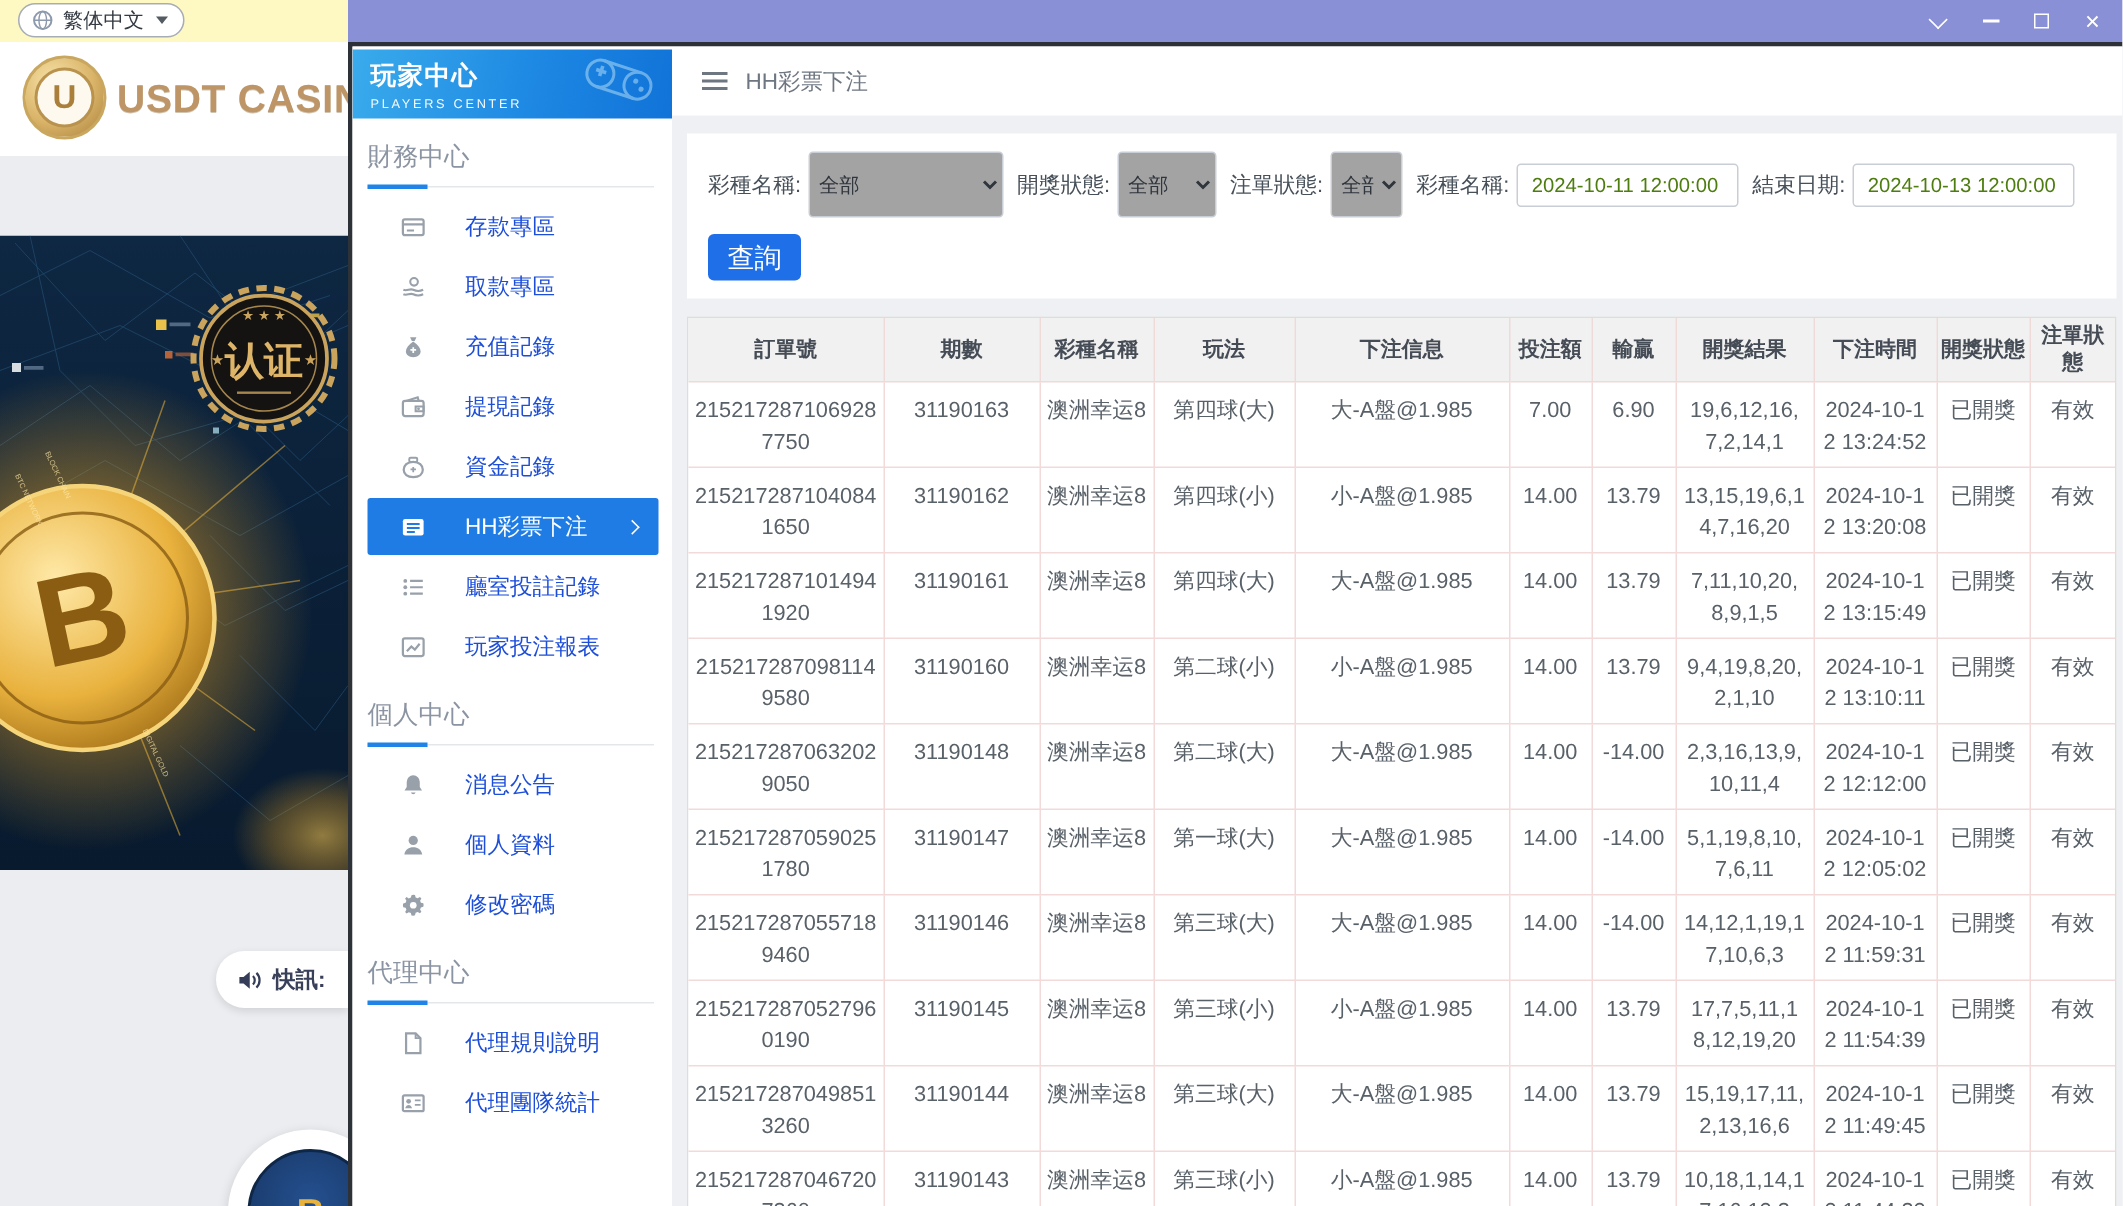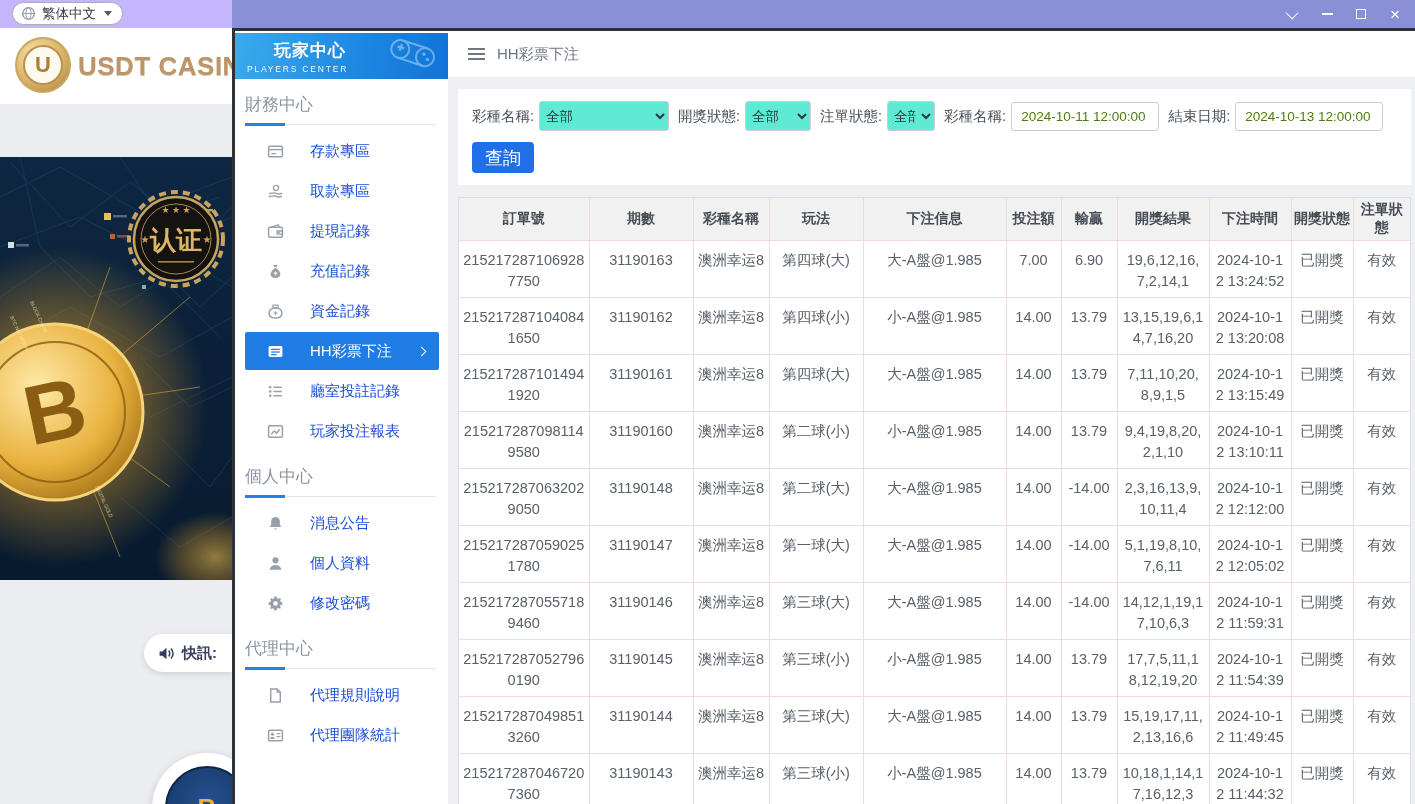--- a/index.html
+++ b/index.html
@@ -1,21 +1,21 @@
 <!DOCTYPE html>
 <html><head>
 <meta charset="utf-8">
 <style>
   * { margin:0; padding:0; box-sizing:border-box; }
   html,body { width:1415px; height:804px; overflow:hidden; }
   body { position:relative; font-family:"Liberation Sans","DejaVu Sans",sans-serif; background:#ecedf0; }
 
   
   .left-col { position:absolute; left:0; top:0; width:232px; height:804px; background:#ecedf0; overflow:hidden; }
-  .lang-bar { position:absolute; left:0; top:0; width:232px; height:28px; background:#c4b5fd; }
+  .lang-bar { position:absolute; left:0; top:0; width:232px; height:28px; background:#fef9c3; }
   .lang-pill { position:absolute; left:12px; top:2px; height:23px; padding:0 10px 0 8px; border:1.5px solid #a7adb6; border-radius:12px; background:#fff; display:flex; align-items:center; gap:6px; font-size:13.5px; color:#343a42; cursor:pointer; }
   .lang-pill svg { width:15px; height:15px; color:#8d99ac; }
   .lang-caret { width:0; height:0; border-left:4.5px solid transparent; border-right:4.5px solid transparent; border-top:5px solid #555b63; margin-left:2px; }
   .logo-area { position:absolute; left:0; top:28px; width:232px; height:76px; background:#ffffff; }
   .logo-circle { position:absolute; left:15px; top:9px; width:56px; height:56px; border-radius:50%; background:radial-gradient(circle at 35% 30%, #f7e3a8, #d9b368 55%, #a97f3a); border:2px solid #c9a75f; display:flex; align-items:center; justify-content:center; }
   .logo-circle .inner { width:40px; height:40px; border-radius:50%; background:#fdf9ef; border:2px solid #b9934e; display:flex; align-items:center; justify-content:center; font-weight:800; font-size:22px; color:#a97f3a; }
   .logo-text { position:absolute; left:78px; top:50%; transform:translateY(-50%); font-size:26px; font-weight:800; letter-spacing:.5px; color:#bd9566; text-shadow:0 1px 0 rgba(120,85,35,.35); white-space:nowrap; }
   .btc-panel { position:absolute; left:0; top:157px; width:232px; height:423px; }
   .ticker-pill { position:absolute; right:0; top:634px; height:38px; width:88px; background:#fff; border-radius:19px 0 0 19px; box-shadow:0 2px 6px rgba(0,0,0,.12); display:flex; align-items:center; gap:7px; padding-left:14px; color:#39405a; font-weight:700; font-size:15px; }
   .ticker-pill svg { width:17px; height:17px; color:#343c58; }
@@ -29,21 +29,21 @@
   .win-btn { width:24px; height:22px; display:flex; align-items:center; justify-content:center; cursor:pointer; }
   .wc-chevron { width:9px; height:9px; border-left:1.6px solid #fff; border-bottom:1.6px solid #fff; transform:rotate(-45deg) translateY(-2px); }
   .wc-min { width:11px; height:1.7px; background:#fff; }
   .wc-max { width:10px; height:10px; border:1.6px solid #fff; }
   .wc-close { color:#fff; font-size:17px; line-height:1; font-weight:400; }
   .client { position:absolute; left:0; top:28px; right:0; bottom:0; border-left:3px solid #2d3138; border-top:3px solid #2d3138; background:#eef0f3; display:flex; }
 
   
   .sidebar { width:213px; flex:0 0 213px; background:#fff; overflow:hidden; }
   .side-header { height:46px; margin-top:2px; background:linear-gradient(100deg,#3aabec 0%, #1c86e2 60%, #1173d8 100%); color:#fff; padding:6px 12px; position:relative; overflow:hidden; }
-  .sh-title { font-size:17px; font-weight:700; letter-spacing:1px;margin-left:27px; }
+  .sh-title { font-size:17px; font-weight:700; letter-spacing:1px; }
   .sh-sub { font-size:8.5px; letter-spacing:1.8px; margin-top:2px; opacity:.95; }
   .sh-pad { position:absolute; right:10px; top:4px; opacity:.55; }
   .section-title { font-size:17px; color:#8b94a2; padding:14px 0 7px 10px; }
   .rule { position:relative; height:3px; margin:0 12px 5px 10px; }
   .rule::before { content:''; position:absolute; left:0; right:0; bottom:1px; height:1px; background:#e4e7ea; }
   .rule::after { content:''; position:absolute; left:0; bottom:0; width:40px; height:3px; background:#1f83e8; }
   .menu-item { height:40px; display:flex; align-items:center; padding-left:32px; gap:26px; color:#1d4ed8; font-size:15px; cursor:pointer; }
   .menu-item .mi-icon { width:17px; height:17px; color:#98a0aa; flex:0 0 17px; display:flex; }
   .menu-item .mi-icon svg { width:17px; height:17px; }
   .menu-item.active { background:#1f7ce4; color:#fff; margin:1px 9px 1px 10px; height:38px; padding-left:22px; border-radius:2px; }
@@ -53,21 +53,21 @@
   
   .main { flex:1; min-width:0; display:flex; flex-direction:column; }
   .topbar { height:46px; background:#fff; display:flex; align-items:center; gap:12px; padding-left:20px; color:#6e7681; font-size:15px; flex:0 0 46px; }
   .burger { display:flex; flex-direction:column; gap:3px; cursor:pointer; }
   .burger i { display:block; width:17px; height:2px; background:#6e7681; }
   .content { padding:12px 4px 0 10px; }
   .filter-card { background:#fff; padding:12px 14px 12px 14px; }
   .filter-row { display:flex; align-items:center; color:#475059; font-size:14.5px; white-space:nowrap; }
   .filter-row label { margin-right:5px; }
   .filter-row label:not(:first-child) { margin-left:9px; }
-  .filter-row select { height:30px; border:1px solid #c9ced6; border-radius:3px; background:#5eead4; font-size:13.5px; color:#2f353c; padding:0 2px; font-family:inherit; }
+  .filter-row select { height:44px; border:1px solid #c9ced6; border-radius:3px; background:#a3a3a3; font-size:13.5px; color:#2f353c; padding:0 2px; font-family:inherit; }
   .sel-lottery { width:130px; }
   .sel-draw { width:66px; }
   .sel-order { width:48px; }
   .date-input { width:148px; height:29px; border:1px solid #c9ced6; border-radius:3px; font-size:13.5px; color:#4d7c0f; padding:0 9px; font-family:inherit; }
   .search-btn { margin-top:11px; min-width:54px; height:31px; background:#1e6fe8; color:#fff; border:none; border-radius:4px; font-size:18px; cursor:pointer; font-family:inherit; padding:0 13px; }
   .table-wrap { margin-top:12px; background:#fff; border:1px solid #ddd; }
   table.orders { width:100%; border-collapse:collapse; table-layout:fixed; }
   table.orders th { height:42px; background:#f1f1f1; font-size:14px; color:#454c55; font-weight:700; padding:2px 1px; border:1px solid #f0d9d9; border-top:none; }
   table.orders th:first-child { border-left:none; } table.orders th:last-child { border-right:none; }
   table.orders td { height:57px; vertical-align:top; padding:9px 4px 4px; text-align:center; font-size:14.5px; color:#586068; line-height:1.45; word-break:break-all; border:1px solid #f3dada; background:#fff; }
@@ -241,38 +241,38 @@
                 <circle cx="8.5" cy="4.6" r="2.4" fill="none" stroke="currentColor" stroke-width="1.3"></circle>
                 <path d="M1.8 9.6c2.2 1 4.2-1 6.2 0s4.2 1 6.2 0" fill="none" stroke="currentColor" stroke-width="1.3"></path>
                 <path d="M1.8 12.4c2.2 1 4.2-1 6.2 0s4.2 1 6.2 0" fill="none" stroke="currentColor" stroke-width="1.3"></path>
               </svg>
             </span>
             <span>取款專區</span>
           </div>
           <div class="menu-item">
             <span class="mi-icon">
               <svg viewBox="0 0 16 16">
+                <path d="M6 1.8h4L8.9 4H7.1z" fill="currentColor"></path>
+                <path d="M8 4.4c3 2 4.6 4.1 4.6 6.3 0 2.1-1.9 3.5-4.6 3.5s-4.6-1.4-4.6-3.5C3.4 8.5 5 6.4 8 4.4z" fill="currentColor"></path>
+                <line x1="6.2" y1="9.6" x2="9.8" y2="9.6" stroke="#fff" stroke-width="1.1"></line>
+                <line x1="8" y1="8" x2="8" y2="11.6" stroke="#fff" stroke-width="1.1"></line>
+              </svg>
+            </span>
+            <span>充值記錄</span>
+          </div>
+          <div class="menu-item">
+            <span class="mi-icon">
+              <svg viewBox="0 0 16 16">
                 <path d="M3 4.2 10.8 1.8 11.4 4" fill="none" stroke="currentColor" stroke-width="1.3"></path>
                 <rect x="1.5" y="4" width="13" height="9.5" rx="1.4" fill="none" stroke="currentColor" stroke-width="1.4"></rect>
                 <path d="M9.5 7.5h5v3h-5z" fill="none" stroke="currentColor" stroke-width="1.3"></path>
                 <circle cx="11.3" cy="9" r="0.9" fill="currentColor"></circle>
               </svg>
             </span>
             <span>提現記錄</span>
-          </div>
-          <div class="menu-item">
-            <span class="mi-icon">
-              <svg viewBox="0 0 16 16">
-                <path d="M6 1.8h4L8.9 4H7.1z" fill="currentColor"></path>
-                <path d="M8 4.4c3 2 4.6 4.1 4.6 6.3 0 2.1-1.9 3.5-4.6 3.5s-4.6-1.4-4.6-3.5C3.4 8.5 5 6.4 8 4.4z" fill="currentColor"></path>
-                <line x1="6.2" y1="9.6" x2="9.8" y2="9.6" stroke="#fff" stroke-width="1.1"></line>
-                <line x1="8" y1="8" x2="8" y2="11.6" stroke="#fff" stroke-width="1.1"></line>
-              </svg>
-            </span>
-            <span>充值記錄</span>
           </div>
           <div class="menu-item">
             <span class="mi-icon">
               <svg viewBox="0 0 16 16">
                 <rect x="5.5" y="2" width="5" height="2.6" rx="0.8" fill="none" stroke="currentColor" stroke-width="1.2"></rect>
                 <path d="M8 4.6c3.7 0 6 2.2 6 5 0 2.7-2.3 4.6-6 4.6s-6-1.9-6-4.6c0-2.8 2.3-5 6-5z" fill="none" stroke="currentColor" stroke-width="1.4"></path>
                 <line x1="6.3" y1="9.4" x2="9.7" y2="9.4" stroke="currentColor" stroke-width="1.1"></line>
                 <line x1="8" y1="7.8" x2="8" y2="11.2" stroke="currentColor" stroke-width="1.1"></line>
               </svg>
             </span>

